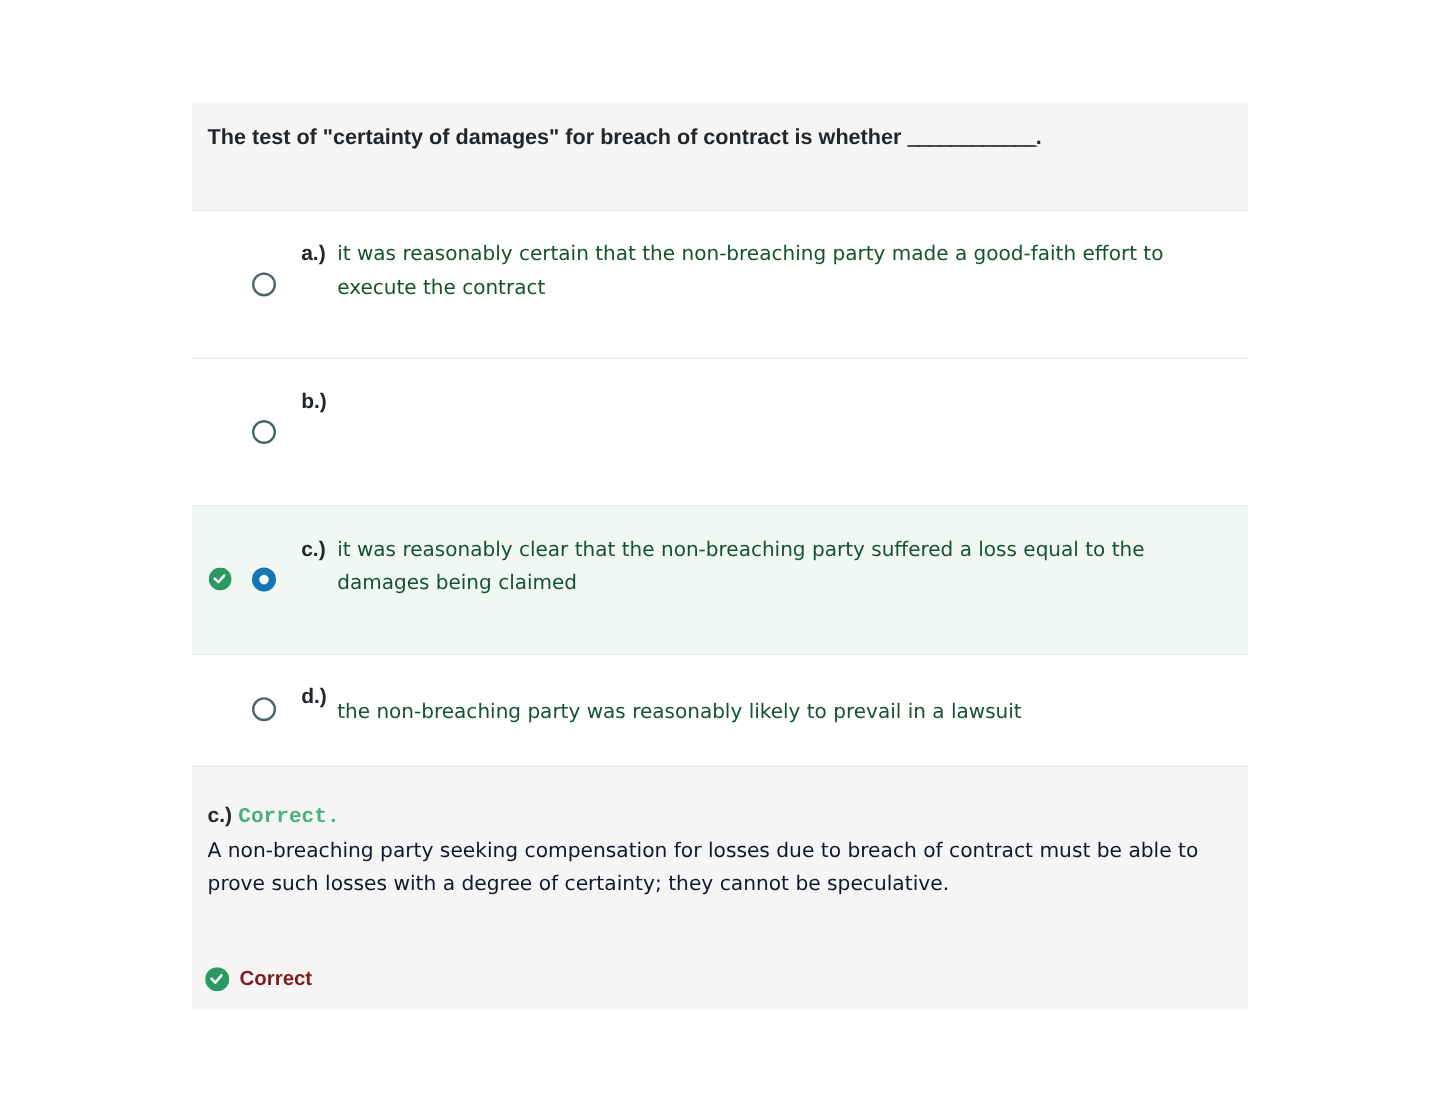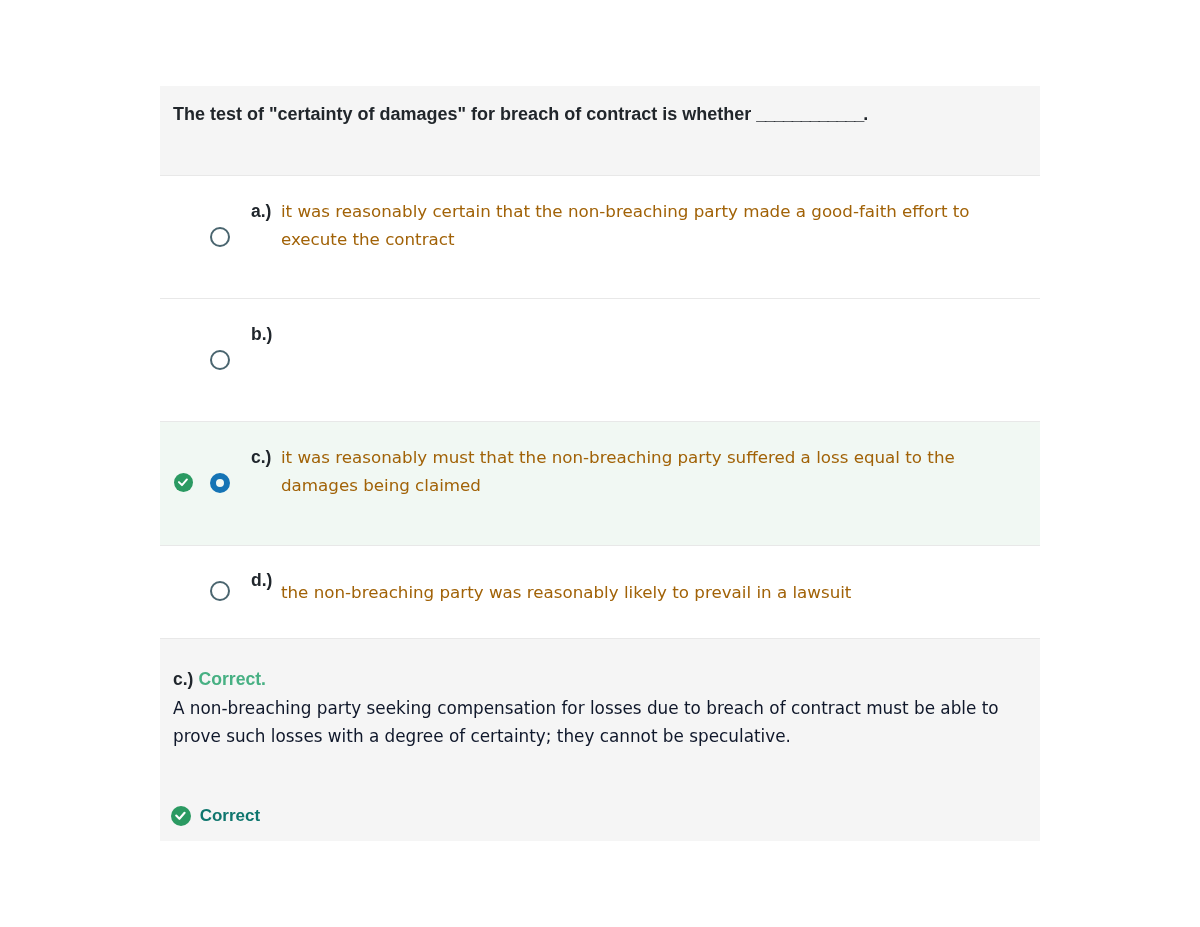--- a/index.html
+++ b/index.html
@@ -12,49 +12,49 @@
 
   
   .qhead{background:#f5f5f5;height:88.5px;box-sizing:border-box;position:relative;}
   .qhead .qtext{
     position:absolute;left:13.3px;top:17.5px;
     font-family:"Liberation Sans", sans-serif;
     font-weight:bold;font-size:18px;color:#21262b;
     white-space:nowrap;
   }
 
-  .qhead .qtext .blank{letter-spacing:-1.1px;}
+  .qhead .qtext .blank{letter-spacing:-1.1px;text-decoration:underline;}
 
   
   .opt{position:relative;border-top:1px solid #e8e8e8;box-sizing:border-box;}
   .opt.sel{background:#f1f8f3;}
   .marker{position:absolute;}
   .radio{
     position:absolute;width:20px;height:20px;border-radius:50%;
     border:2px solid #4a656f;box-sizing:border-box;background:transparent;
   }
   .radio.on{border:6.6px solid #1574b5;}
   .otext{
     position:absolute;
-    font-size:16.7px;color:#a16207;line-height:28.6px;
+    font-size:16.7px;color:#14532d;line-height:28.6px;
   }
   .olabel{
     position:absolute;
     font-family:"Liberation Sans", sans-serif;
     font-weight:bold;font-size:17.5px;color:#20262c;
   }
 
   
   .fb{background:#f5f5f5;position:relative;box-sizing:border-box;}
   .fbline1{position:absolute;left:13.3px;top:0;white-space:nowrap;}
   .fbline1 .lbl{font-family:"Liberation Sans",sans-serif;font-weight:bold;font-size:17.5px;color:#20262c;}
-  .fbline1 .vd{font-family:Liberation Sans, sans-serif;font-weight:bold;font-size:17.6px;color:#47b083;}
+  .fbline1 .vd{font-family:Liberation Mono, monospace;font-weight:bold;font-size:17.6px;color:#47b083;}
   .fbexp{position:absolute;left:13.3px;font-size:16.84px;color:#0f172a;line-height:28.6px;width:835px;}
   .fbstatus{position:absolute;left:11.5px;}
-  .fbstatus .txt{font-family:"Liberation Sans",sans-serif;font-weight:bold;font-size:17px;color:#0f766e;}
+  .fbstatus .txt{font-family:"Liberation Sans",sans-serif;font-weight:bold;font-size:17px;color:#7f1d1d;}
 </style>
 </head>
 <body>
 
 <div id="card">
 
   <div class="qhead" style="background: rgb(245, 245, 245);">
     <div class="qtext" style="color: rgb(33, 38, 43);">The test of "certainty of damages" for breach of contract is whether <span class="blank">____________</span>.</div>
   </div>
 
@@ -71,21 +71,21 @@
 
   <div class="opt sel" style="height: 124.3px; background: rgb(241, 248, 243);">
     <div class="marker" style="left:14.8px;top:51.6px">
       <svg width="19" height="19" viewBox="0 0 20 20" style="display:block">
         <circle cx="10" cy="10" r="10" fill="#2b9a62"></circle>
         <path d="M5.2 9.6 L8.4 12.8 L13.6 6.8" fill="none" stroke="#ffffff" stroke-width="2.1" stroke-linecap="round" stroke-linejoin="round"></path>
       </svg>
     </div>
     <div class="radio on" style="left: 50.4px; top: 51.8px; border-color: rgb(21, 116, 181);"></div>
     <div class="olabel" style="left:91.3px;top:25px">c.)</div>
-    <div class="otext" style="left:121.3px;top:21px;width:700px">it was reasonably must that the non-breaching party suffered a loss equal to the damages being claimed</div>
+    <div class="otext" style="left:121.3px;top:21px;width:700px">it was reasonably clear that the non-breaching party suffered a loss equal to the damages being claimed</div>
   </div>
 
   <div class="opt" style="height:92.8px">
     <div class="radio" style="left: 50px; top: 34.8px; border-color: rgb(74, 101, 111);"></div>
     <div class="olabel" style="left:91.3px;top:24px">d.)</div>
     <div class="otext" style="left:121.3px;top:32px;width:700px">the non-breaching party was reasonably likely to prevail in a lawsuit</div>
   </div>
 
   <div class="fb" style="height: 203.9px; border-top: 1px solid rgb(232, 232, 232); background: rgb(245, 245, 245);">
     <div class="fbline1" style="top:30px">

